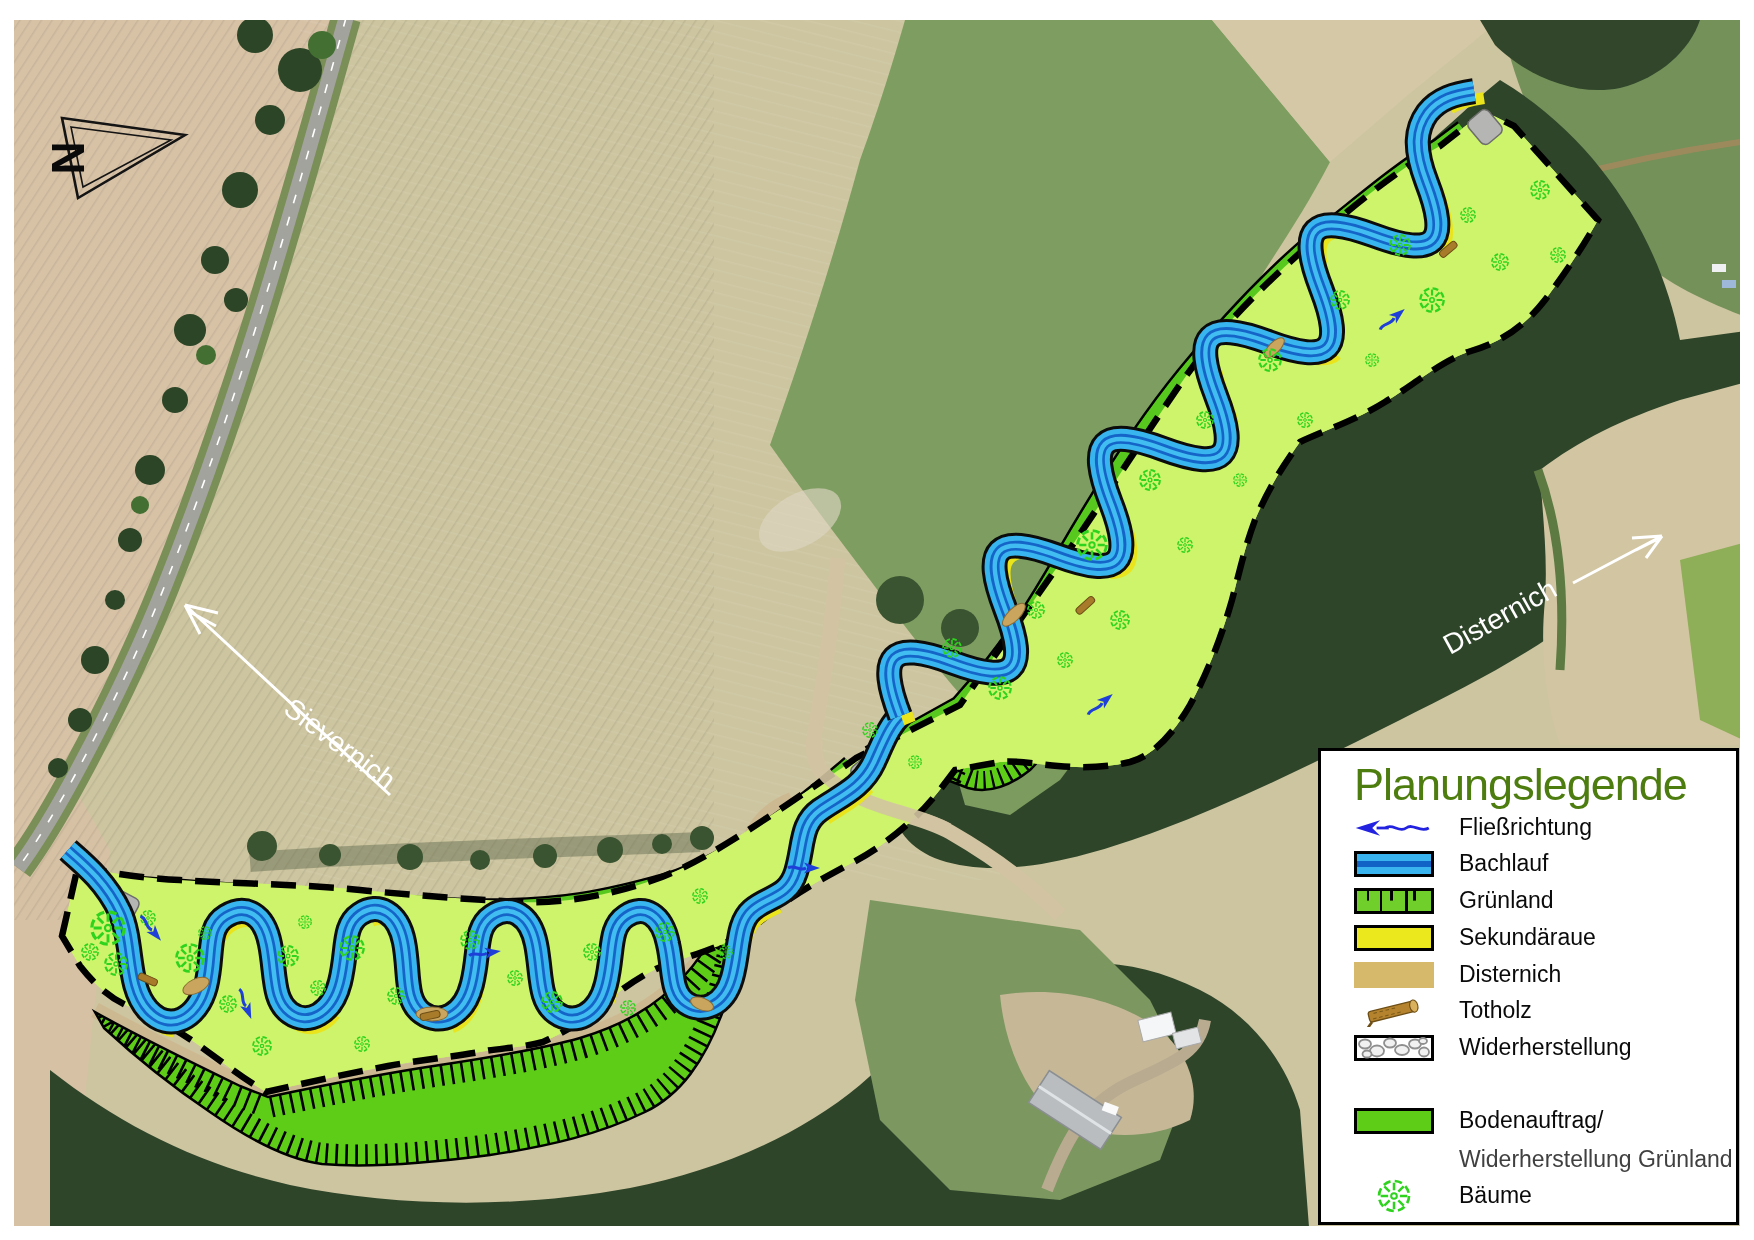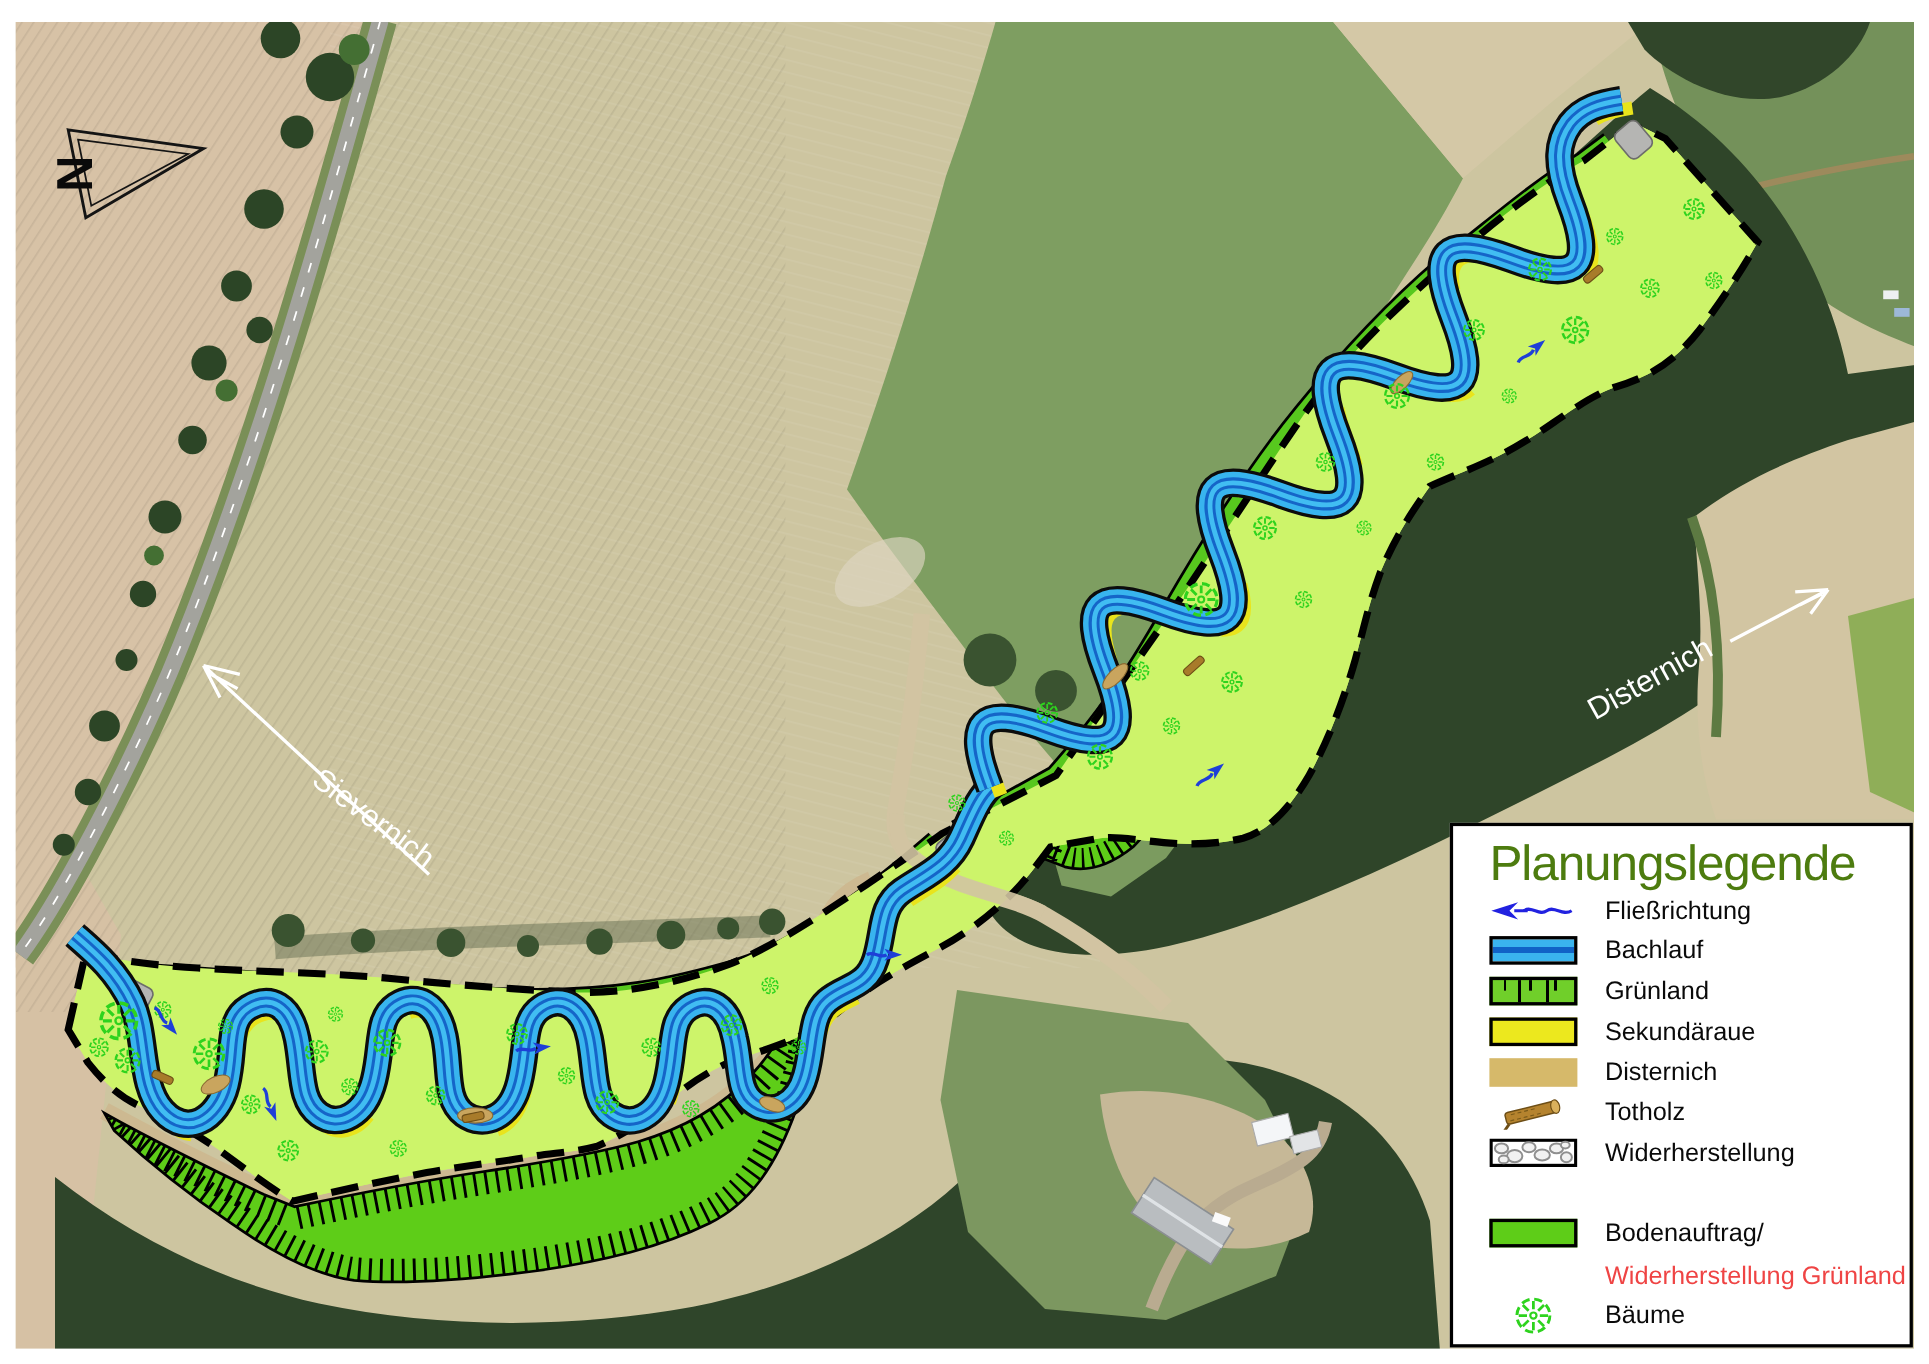--- a/index.html
+++ b/index.html
@@ -17,21 +17,21 @@
   .sw-bachlauf{background:linear-gradient(180deg,#3ab4ee 0 34%,#1163c6 34% 64%,#3ab4ee 64%);border:3px solid #000;}
   .sw-boeschung{border:3px solid #000;background-color:#70cf2a;background-image:
       repeating-linear-gradient(90deg,transparent 0 10px,#000 10px 12.5px,transparent 12.5px 23px),
       repeating-linear-gradient(90deg,transparent 0 23px,#000 23px 25.5px);
       background-size:100% 48%,100% 100%;background-repeat:no-repeat,repeat;}
   .sw-sekundaeraue{background:#ece81e;border:3px solid #000;}
   .sw-mittelinsel{background:#d6b96a;}
   .sw-entwicklung{background:#d9f56c;border:3px dashed #000;}
   .sw-bodenauftrag{background:#5ecd18;border:3px solid #000;}
   .sw-icon{border:none;background:none;}
-  .lbl-cont{position:absolute;left:138px;font-size:23px;color:#ef4444;white-space:nowrap;}
+  .lbl-cont{position:absolute;left:138px;font-size:23px;color:#404040;white-space:nowrap;}
 </style>
 </head>
 <body>
 
 <div class="page">
 
 <svg class="map-svg" width="1754" height="1240" viewBox="0 0 1754 1240" xmlns="http://www.w3.org/2000/svg">
   <defs>
     <clipPath id="photo">
           <rect x="14" y="20" width="1728" height="1212"></rect>

